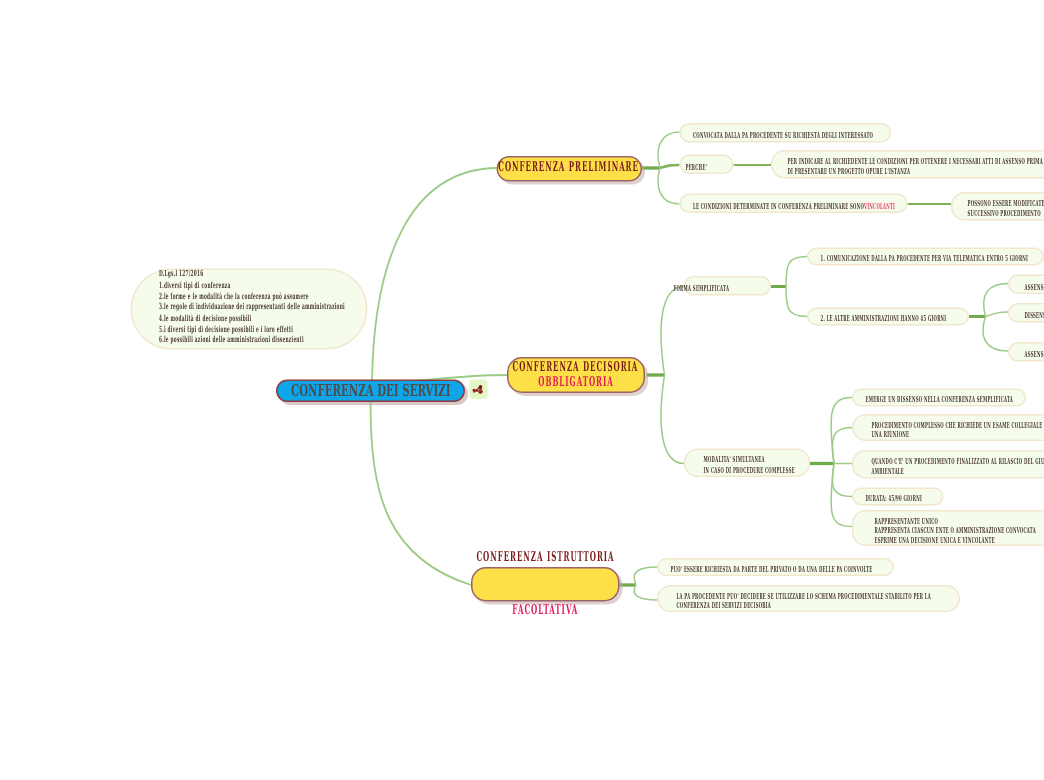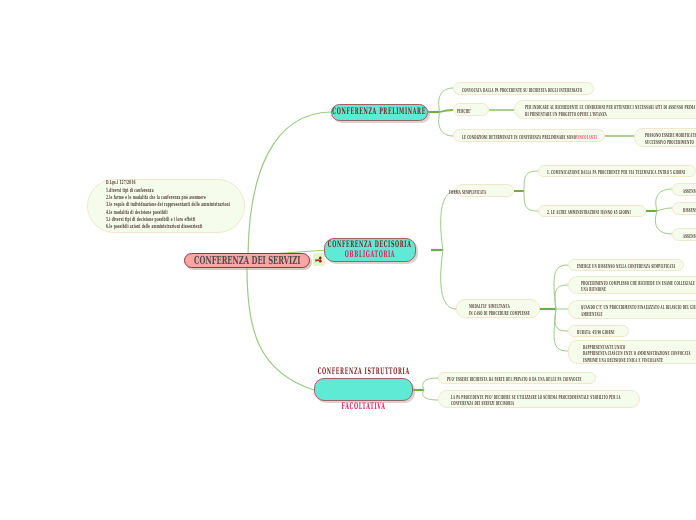--- a/index.html
+++ b/index.html
@@ -3,30 +3,30 @@
 <meta charset="utf-8">
 <style>
   html,body{margin:0;padding:0;}
   body{width:696px;height:520px;background:#ffffff;font-family:"Liberation Sans",sans-serif;overflow:hidden;position:relative;
        -webkit-font-smoothing:antialiased;text-rendering:geometricPrecision;}
   #stage{position:absolute;left:0;top:0;width:696px;height:520px;}
   svg.links{position:absolute;left:0;top:0;width:696px;height:520px;pointer-events:none;}
   .node{position:absolute;box-sizing:border-box;display:flex;align-items:center;}
 
   
-  .root{left:184px;top:253px;width:126px;height:15px;border:1.1px solid #8d3b3b;background:#fca5a5;
+  .root{left:184px;top:253px;width:126px;height:15px;border:1.1px solid #8d3b3b;background:#0ea5e9;
         border-radius:8px;padding:0 9px;overflow:hidden;box-shadow:2px 2px 0 rgba(186,154,152,.55);}
   .root-lbl{font-family:"DejaVu Serif",serif;font-stretch:condensed;font-weight:bold;font-size:11px;
         color:#4d4d4d;letter-spacing:0px;white-space:nowrap;line-height:1;
         display:inline-block;transform:scaleX(.69);transform-origin:left center;width:155px;}
   .root-icon{position:absolute;left:313px;top:253px;width:12px;height:13px;background:#e4f7c7;
         border-radius:2px;}
 
   
-  .branch{border:1px solid #9b6363;background:#5eead4;border-radius:10px;
+  .branch{border:1px solid #9b6363;background:#fde047;border-radius:10px;
           box-shadow:2px 2px 0 rgba(190,165,162,.5);flex-direction:column;
           justify-content:center;align-items:center;}
   .b-l1{font-family:"DejaVu Serif",serif;font-stretch:condensed;font-weight:bold;font-size:9px;
         color:#7c1d1d;white-space:nowrap;letter-spacing:1.1px;line-height:1.15;
         display:inline-block;transform:scaleX(.585);}
   .b-l2{font-family:"DejaVu Serif",serif;font-stretch:condensed;font-weight:bold;font-size:9px;
         color:#e01b5a;white-space:nowrap;letter-spacing:1.1px;line-height:1.15;
         display:inline-block;transform:scaleX(.585);}
 
   
@@ -126,21 +126,21 @@
     <span class="leaf-t">DI PRESENTARE UN PROGETTO OPURE L'ISTANZA</span>
   </div>
   <div class="node leaf" style="left:453px;top:129px;width:152px;height:13px;padding:0 8px;">
     <span class="leaf-t"><span>LE CONDIZIONI  DETERMINATE  IN CONFERENZA PRELIMINARE SONO</span><span class="hl">VINCOLANTI</span></span>
   </div>
   <div class="node leaf" style="left:634px;top:128px;width:90px;height:19px;padding:0 10px;">
     <span class="leaf-t">POSSONO ESSERE MODIFICATE</span>
     <span class="leaf-t">SUCCESSIVO PROCEDIMENTO</span>
   </div>
 
-  <div class="node branch" style="left:324px;top:238px;width:92px;height:24px;">
+  <div class="node branch" style="left:338px;top:238px;width:92px;height:24px;">
     <span class="b-l1">CONFERENZA DECISORIA</span>
     <span class="b-l2">OBBLIGATORIA</span>
   </div>
   <div class="node leaf" style="left:456px;top:184px;width:58px;height:13px;padding:0 7px;align-items:center;">
     <span class="leaf-t">FORMA SEMPLIFICATA</span>
   </div>
   <div class="node leaf" style="left:538px;top:165px;width:158px;height:12px;padding:0 8px;">
     <span class="leaf-t">1. COMUNICAZIONE DALLA  PA PROCEDENTE PER VIA TELEMATICA ENTRO 5 GIORNI</span>
   </div>
   <div class="node leaf" style="left:538px;top:205px;width:108px;height:12px;padding:0 8px;">

